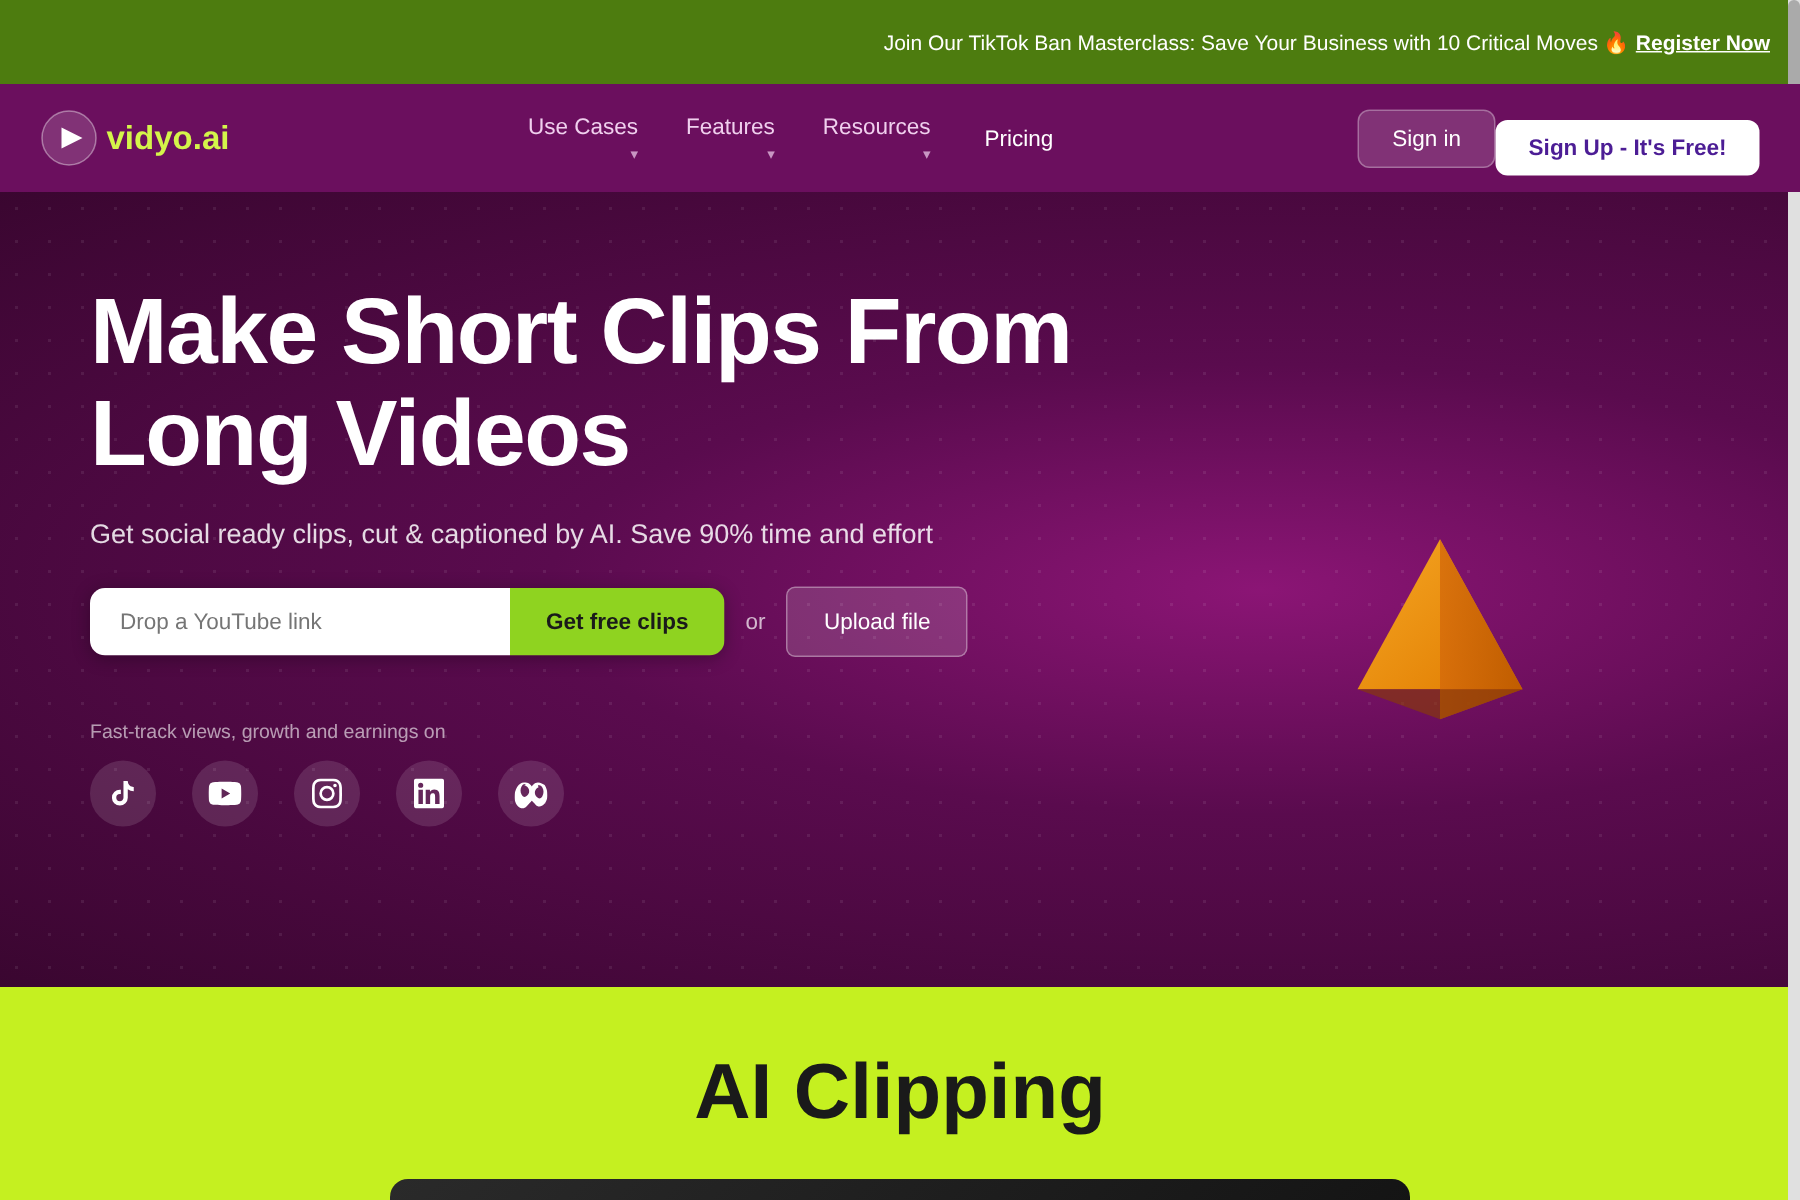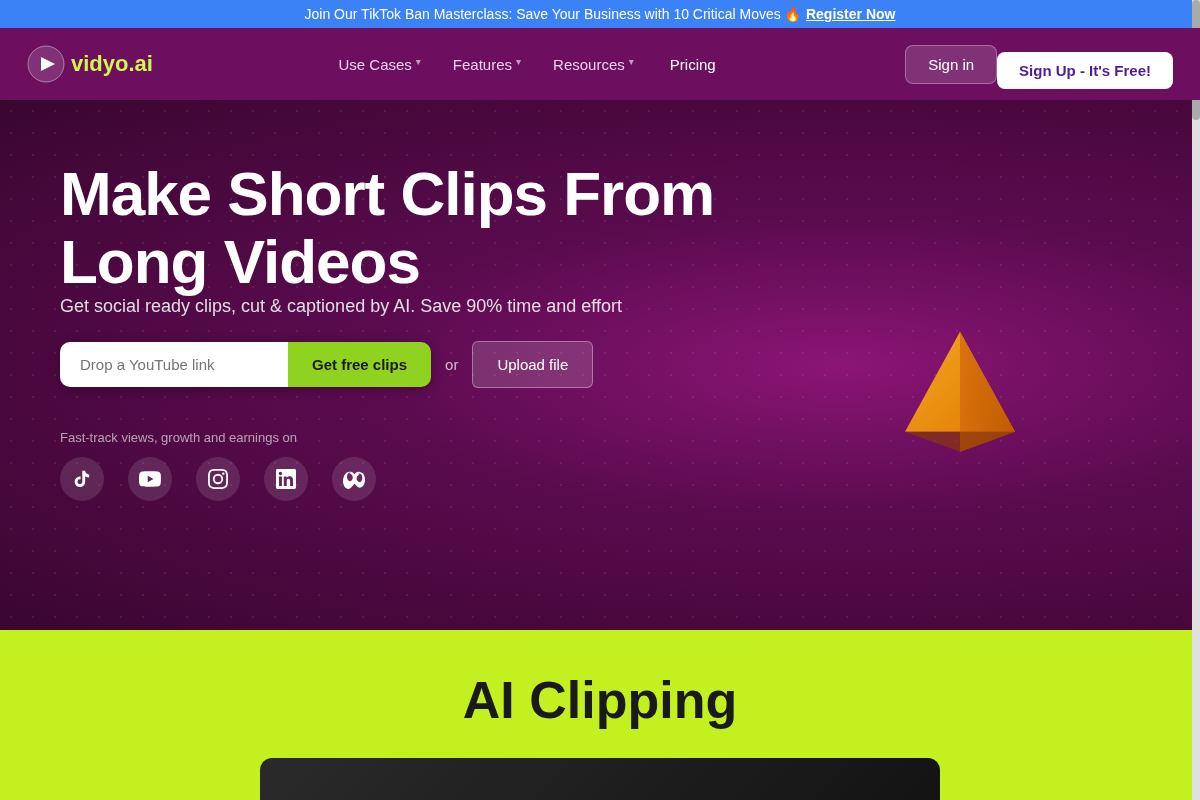--- a/index.html
+++ b/index.html
@@ -1,23 +1,23 @@
 <!DOCTYPE html>
 <html><head>
   <meta charset="utf-8">
   <style>
     * { margin: 0; padding: 0; box-sizing: border-box; }
     body { width: 1200px; height: 800px; overflow: hidden; font-family: -apple-system, BlinkMacSystemFont, 'Segoe UI', sans-serif; }
 
     
     #announcement-bar {
-      background: #3b82f6;
-      color: #fff;
-      text-align: center;
-      padding: 6px 20px;
+      background: #4d7c0f;
+      color: #fff;
+      text-align: right;
+      padding: 20px 20px;
       font-size: 14px;
       width: 100%;
     }
     #announcement-bar a {
       color: #fff;
       font-weight: 700;
       text-decoration: underline;
     }
 
     
@@ -51,23 +51,24 @@
       align-items: center;
       gap: 8px;
     }
     .nav-item {
       color: #f0d0ee;
       font-size: 15px;
       cursor: pointer;
       padding: 8px 12px;
       border-radius: 6px;
       display: flex;
-      align-items: flex-start;
+      align-items: flex-end;
       gap: 4px;
       user-select: none;
+      flex-direction: column;
     }
     .nav-chevron {
       font-size: 10px;
       opacity: 0.7;
     }
     #nav-pricing {
       color: #fff;
       font-size: 15px;
       cursor: pointer;
       padding: 8px 16px;
@@ -122,20 +123,21 @@
       position: relative;
       z-index: 2;
       max-width: 720px;
     }
 
     #hero-title {
       font-size: 62px;
       font-weight: 800;
       color: #fff;
       line-height: 1.1;
+      margin-bottom: 22px;
       letter-spacing: -1px;
     }
 
     #hero-subtitle {
       font-size: 18px;
       color: rgba(255,255,255,0.85);
       margin-bottom: 24px;
       font-weight: 400;
     }
 
@@ -153,21 +155,21 @@
       box-shadow: 0 2px 12px rgba(0,0,0,0.3);
     }
 
     #youtube-input {
       border: none;
       outline: none;
       padding: 14px 20px;
       font-size: 15px;
       color: #888;
       background: #fff;
-      width: 228px;
+      width: 280px;
     }
 
     #get-clips-btn {
       background: #8fd320;
       color: #1a1a1a;
       border: none;
       padding: 14px 24px;
       font-size: 15px;
       font-weight: 600;
       cursor: pointer;

